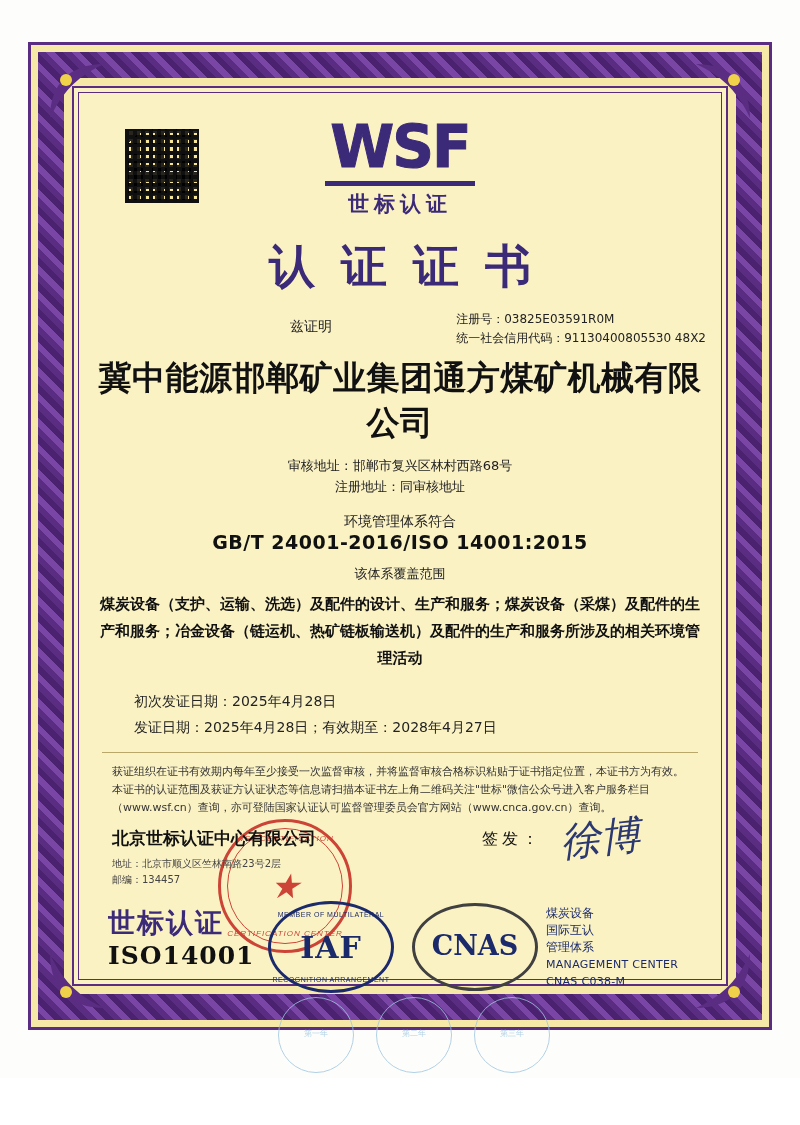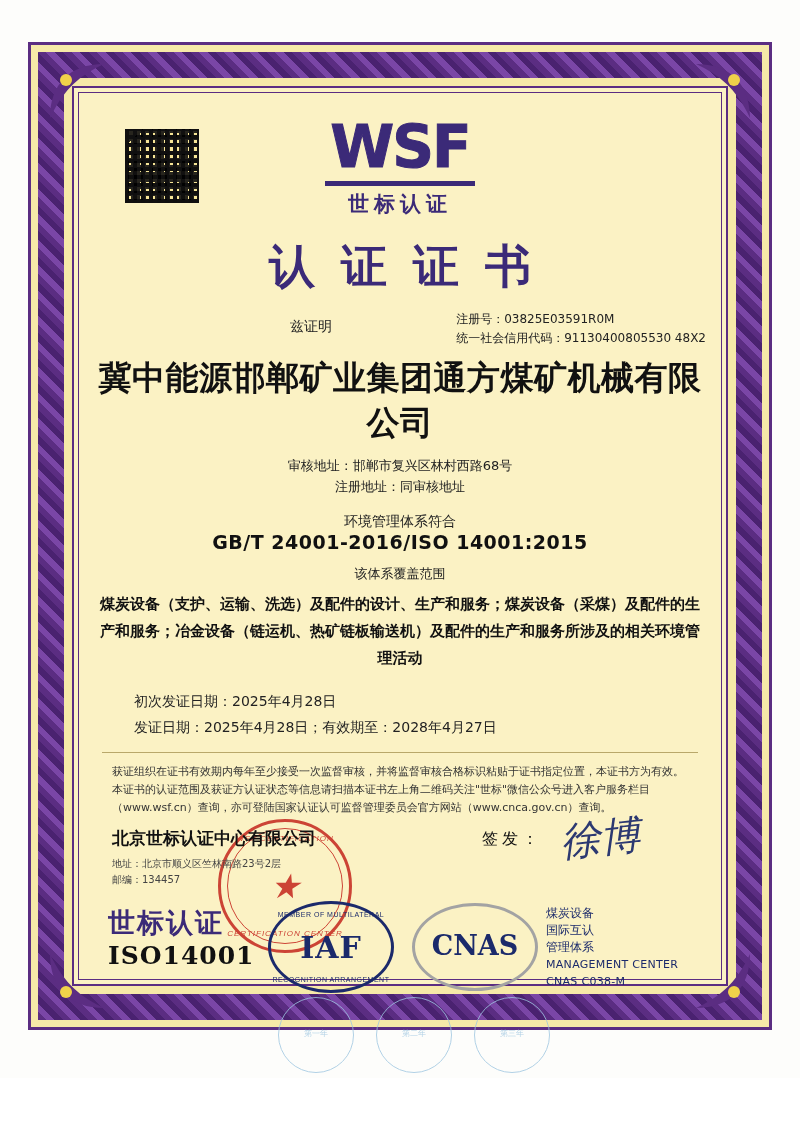--- a/index.html
+++ b/index.html
@@ -227,21 +227,21 @@
   .iaf .lbl{
     position:absolute;left:0;right:0;top:26px;text-align:center;
     font-size:30px;font-weight:bold;letter-spacing:1px;
     font-family:"DejaVu Serif", serif;
   }
   .iaf .t{position:absolute;left:0;right:0;top:7px;text-align:center;font-size:7px;letter-spacing:.5px;}
   .iaf .b{position:absolute;left:0;right:0;bottom:7px;text-align:center;font-size:7px;letter-spacing:.5px;}
   .cnas{
     position:absolute;left:322px;top:4px;
     width:120px;height:82px;border-radius:50%;
-    border:3px solid #a3a3a3;color:#1b2a6b;
+    border:3px solid #404040;color:#1b2a6b;
   }
   .cnas .lbl{
     position:absolute;left:0;right:0;top:24px;text-align:center;
     font-size:27px;font-weight:bold;
     font-family:"DejaVu Serif", serif;
   }
   .cnas-txt{
     position:absolute;left:456px;top:6px;text-align:left;
     font-size:12px;line-height:17px;color:#1b2a6b;
     font-family:"DejaVu Sans","Liberation Sans",sans-serif;

